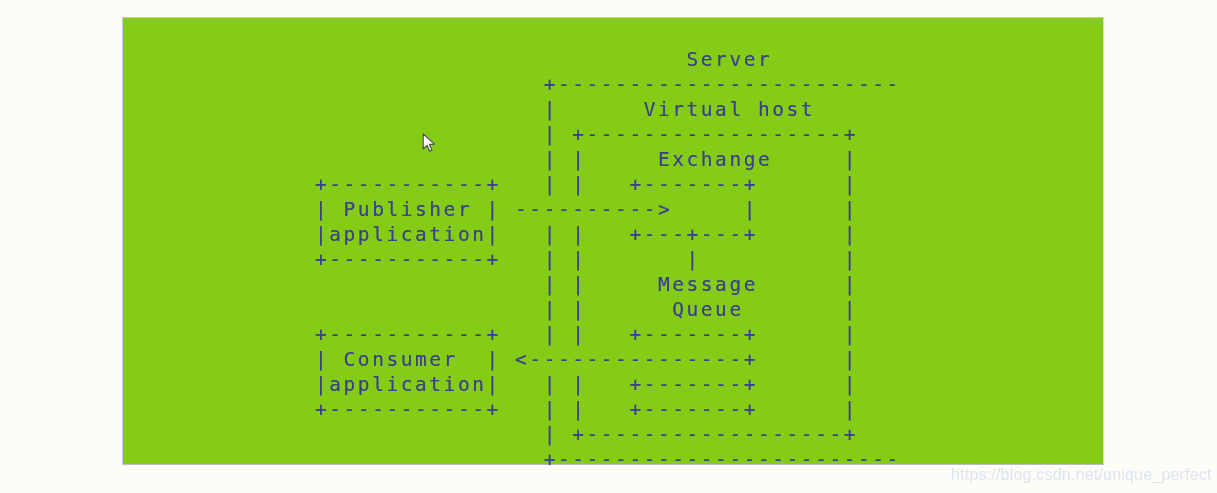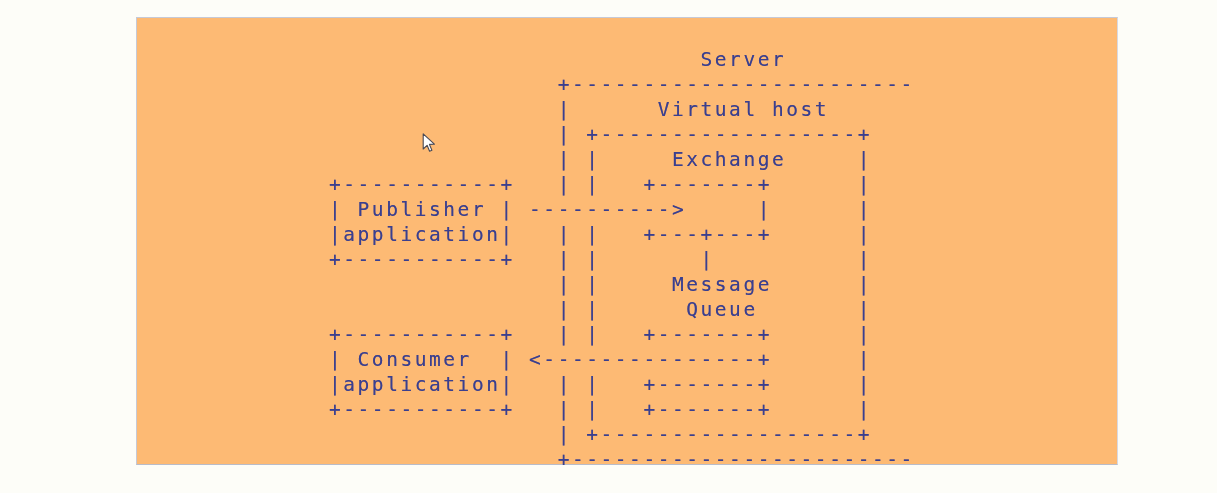--- a/index.html
+++ b/index.html
@@ -19,25 +19,25 @@
   #canvas {
     position: absolute;
     left: 0; top: 0;
     width: 1217px;
     height: 493px;
   }
 
   
   #diagram-panel {
     position: absolute;
-    left: 136px;
+    left: 122px;
     top: 17px;
     width: 982px;
     height: 448px;
-    background: #fdba74;
+    background: #84cc16;
     border: 1px solid #c6c9d6;
     border-right-color: #d6d9e4;
     border-bottom-color: #b9bcc9;
     box-sizing: border-box;
   }
 
   
   #ascii-art {
     position: absolute;
     left: 192px;
@@ -101,14 +101,15 @@
                 +------------------------</pre>
 
   </div>
 
   <div id="mouse-cursor">
     <svg width="14" height="20" viewBox="0 0 14 20" xmlns="http://www.w3.org/2000/svg">
       <path d="M1.2 0.8 L1.2 16.0 L5.1 12.3 L7.6 18.2 L9.9 17.2 L7.4 11.4 L12.4 11.2 Z" fill="#ffffff" stroke="#4a4a55" stroke-width="1.1" stroke-linejoin="round"></path>
     </svg>
   </div>
 
+  <div id="watermark">https://blog.csdn.net/unique_perfect</div>
 
 </div>
 
 </body></html>

